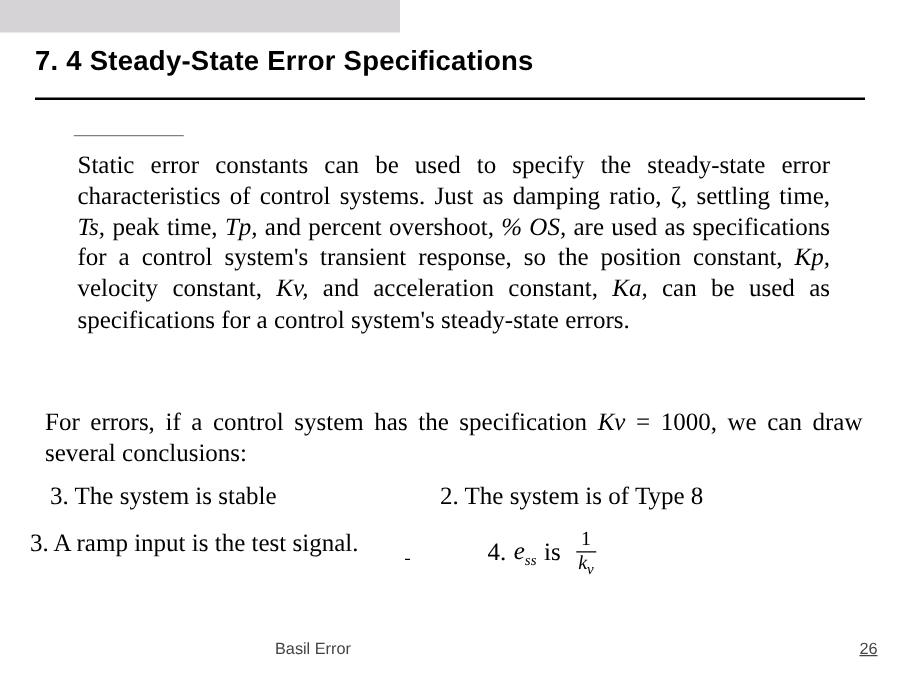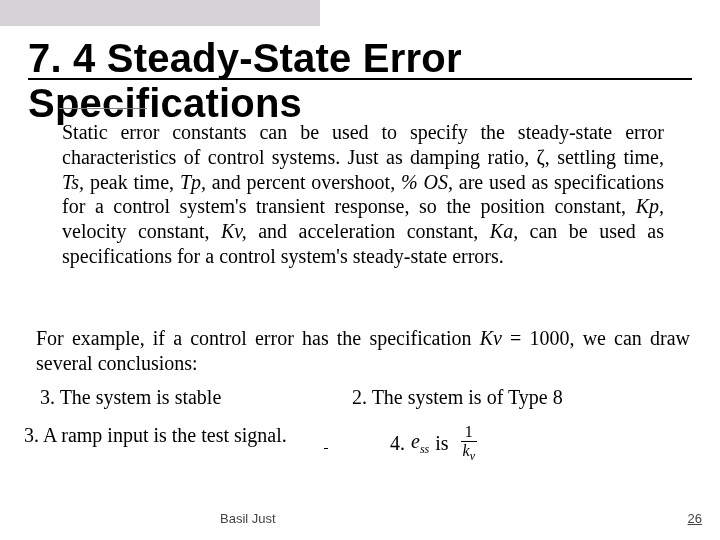--- a/index.html
+++ b/index.html
@@ -1,21 +1,21 @@
 <!DOCTYPE html>
 <html><head>
 <meta charset="utf-8">
 <style>
   * { margin: 0; padding: 0; box-sizing: border-box; }
   html, body { width: 720px; height: 540px; background: #fff; font-family: "Times New Roman", Times, serif; color: #000; }
   .slide { width: 720px; height: 540px; position: relative; background: #fff; }
   .header-band { position: absolute; top: 0; left: 0; width: 320px; height: 26px; background: #d6d3d6; }
   .title {
     position: absolute; top: 36px; left: 28px; width: 664px;
-    font-family: Arial, Helvetica, sans-serif; font-weight: bold; font-size: 40px;
+    font-family: Arial, Helvetica, sans-serif; font-weight: bold; font-size: 22px;
     letter-spacing: 0.2px;
   }
   .title-rule {
     position: absolute; top: 78px; left: 28px; width: 664px; height: 0;
     border-bottom: 2px solid #000;
   }
   .title-dash {
     position: absolute; top: 108px; left: 59px; width: 88px; height: 0;
     border-bottom: 1.5px solid #808080;
   }
@@ -57,21 +57,21 @@
 
   <h1 class="title">7. 4 Steady-State Error Specifications</h1>
   <div class="title-rule"></div>
   <div class="title-dash"></div>
 
   <p class="para1">
     <span>Static error constants can be used to specify the steady-state error characteristics of control systems. Just as damping ratio, ζ, settling time, </span><span class="ital">Ts,</span><span> peak time, </span><span class="ital">Tp,</span><span> and percent overshoot, </span><span class="ital">% OS,</span><span> are used as specifications for a control system's transient response, so the position constant, </span><span class="ital">Kp,</span><span> velocity constant, </span><span class="ital">Kv,</span><span> and acceleration constant, </span><span class="ital">Ka,</span><span> can be used as specifications for a control system's steady-state errors.</span>
   </p>
 
   <p class="para2">
-    <span>For example, if a control error has the specification </span><span class="ital">Kv</span><span> = 1000, we can draw several conclusions:</span>
+    <span>For errors, if a control system has the specification </span><span class="ital">Kv</span><span> = 1000, we can draw several conclusions:</span>
   </p>
 
   <div class="row1">
     <span class="item item-1">3. The system is stable</span>
     <span class="item item-2">2. The system is of Type 8</span>
   </div>
 
   <div class="row2">
     <span class="item item-3">3. A ramp input is the test signal.</span>
     <span class="eq-block">
@@ -82,15 +82,15 @@
         </span>
         <span> is </span>
         <span class="frac">
           <span class="num">1</span>
           <span class="den"><span>k</span><span class="eq-sub">v</span></span>
         </span>
       </span>
     </span>
   </div>
 
-  <div class="footer-name">Basil Just</div>
+  <div class="footer-name">Basil Error</div>
   <div class="footer-num">26</div>
 </div>
 
 </body></html>

